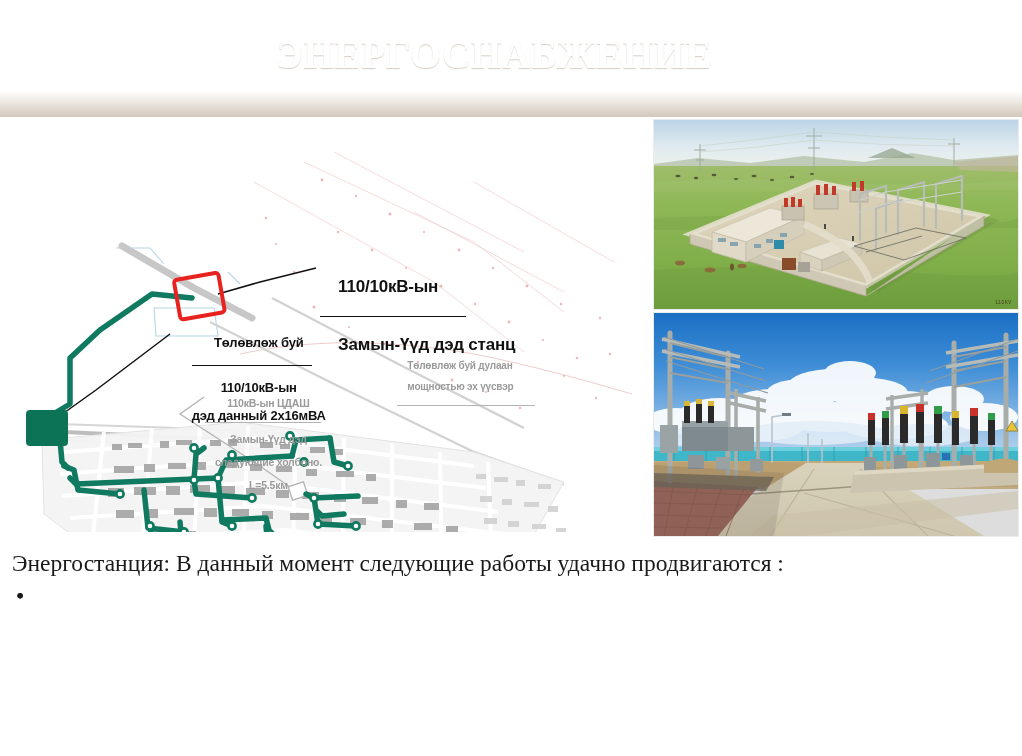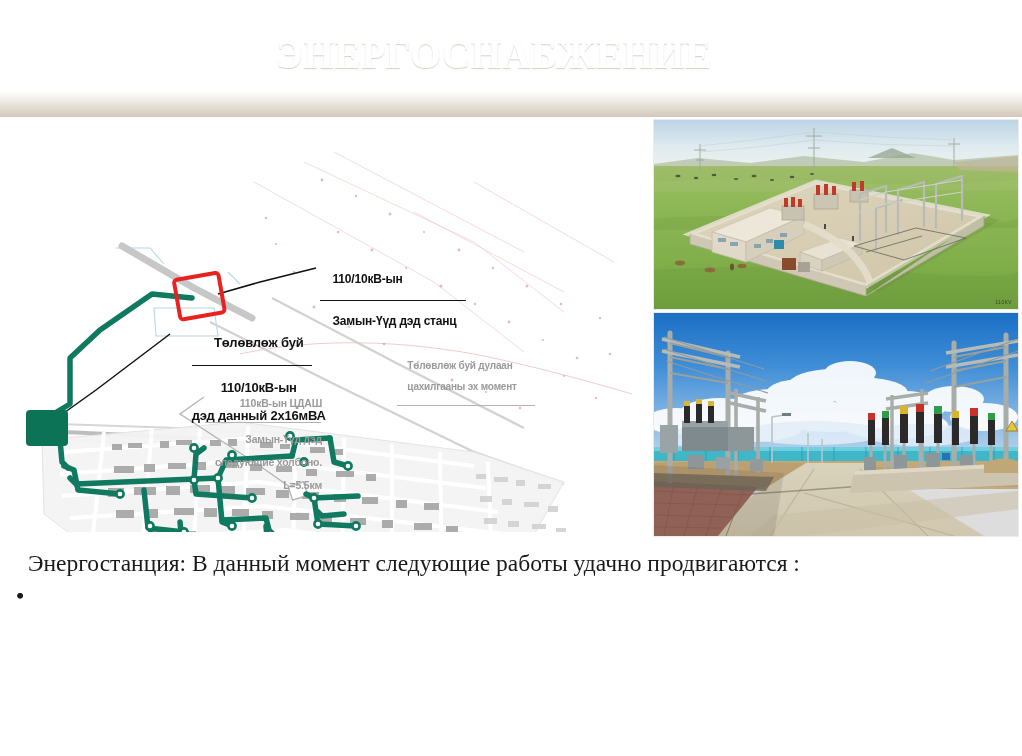--- a/index.html
+++ b/index.html
@@ -72,21 +72,21 @@
     font-weight: bold;
     line-height: 1.08;
     white-space: pre;
     letter-spacing: -0.2px;
   }
   .map-label.black { color:#111111; }
   .map-label.grey  { color:#9a9a9a; }
 
   #label-zamyn-uud {
     left: 316px; top: 138px;
-    font-size: 12px;
+    font-size: 17px;
     color:#111;
     text-align:left;
   }
   #label-zamyn-uud .rule{
     display:block; height:1px; background:#111; margin:1px 0 1px 0; width:146px;
   }
   #label-planned-substation {
     left: 174px; top: 200px;
     font-size: 13px;
     text-align: center;
@@ -98,21 +98,21 @@
     left: 393px; top: 228px;
     font-size: 10px;
     text-align: left;
   }
   #label-heat-source .rule{
     display:block; height:1px; background:#b3b3b3; width:138px; margin:1px 0 0 0;
   }
   #label-line-110 {
     left: 200px; top: 265px;
     font-size: 10.5px;
-    text-align: right;
+    text-align: center;
   }
   #label-line-110 .rule{
     display:block; height:1px; background:#b3b3b3; width:116px; margin:1px auto 0 auto;
   }
 
   
   .photo {
     position: absolute;
     overflow: hidden;
     background:#ddd;
@@ -144,21 +144,21 @@
     position: absolute;
     left: 12px;
     top: 548px;
     width: 996px;
     font-family: "Liberation Serif", serif;
     font-size: 23.5px;
     color: #1a1a1a;
     line-height: 1.33;
   }
   #intro-paragraph {
-    margin: 0 0 2px 16px;
+    margin: 0 0 2px 0;
     width: 820px;
     text-align: justify;
     text-align-last: left;
   }
   #bullet-list {
     list-style: none;
     margin: 0;
     padding: 0;
   }
   #bullet-list li {
@@ -439,21 +439,21 @@
 
   <div class="map-label black" id="label-planned-substation">
     <span>Төлөвлөж буй</span>
     <span class="rule"></span>
     <span>110/10кВ-ын</span><br>
     <span>дэд данный 2х16мВА</span>
   </div>
 
   <div class="map-label grey" id="label-heat-source">
     <span>Төлөвлөж буй дулаан</span><br>
-    <span>цахилгааны эх момент</span>
+    <span>мощностью эх үүсвэр</span>
     <span class="rule"></span>
   </div>
 
   <div class="map-label grey" id="label-line-110">
     <span>110кВ-ын ЦДАШ</span>
     <span class="rule"></span>
     <span>Замын-Үүд дэд</span><br>
     <span>следующие холбоно.</span><br>
     <span>L=5.5км</span>
   </div>

